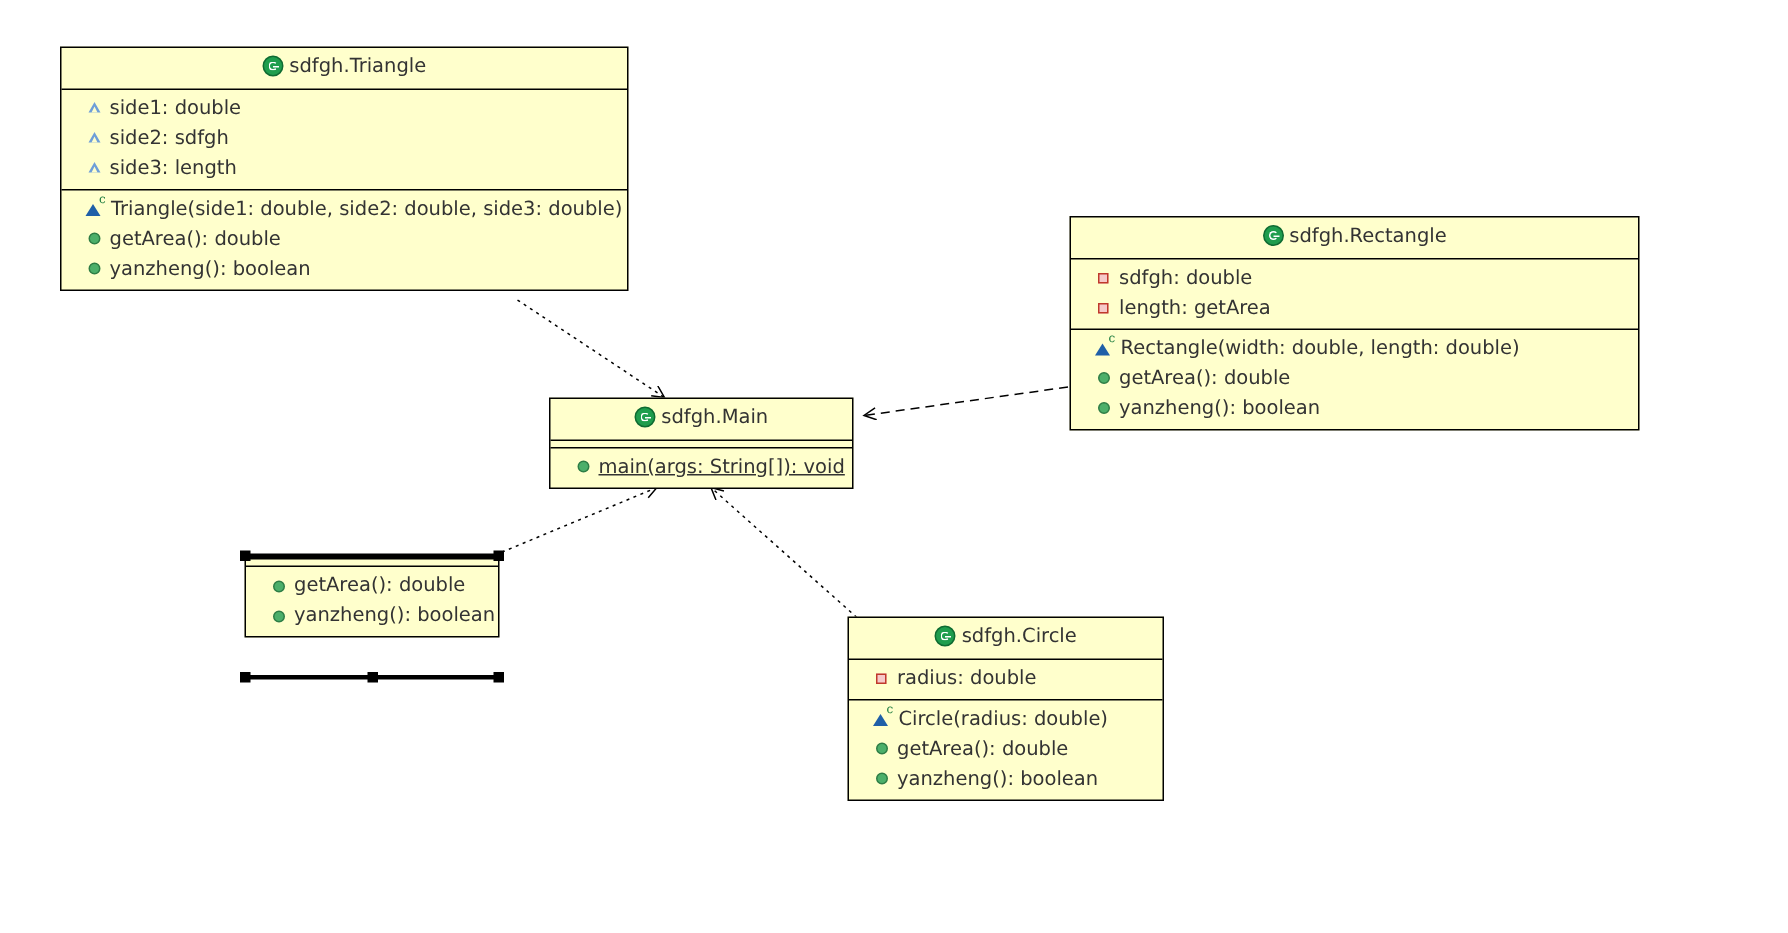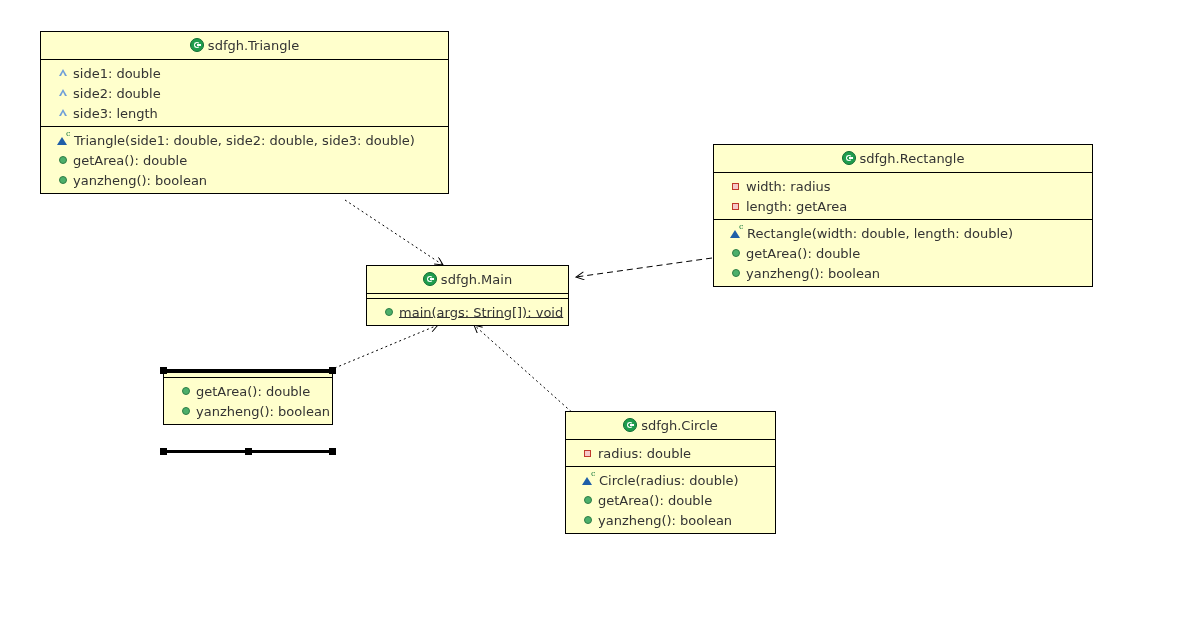--- a/index.html
+++ b/index.html
@@ -218,30 +218,30 @@
 
     <line x1="345" y1="200" x2="443" y2="265" stroke="#000000" stroke-width="1" stroke-dasharray="2,3" marker-end="url(#openArrow)"></line>
 
     <line x1="712" y1="258" x2="576" y2="277" stroke="#000000" stroke-width="1" stroke-dasharray="6,4" marker-end="url(#openArrow)"></line>
 
     <line x1="330" y1="370" x2="438" y2="325" stroke="#000000" stroke-width="1" stroke-dasharray="2,3" marker-end="url(#openArrow)"></line>
 
     <line x1="575" y1="415" x2="474" y2="325" stroke="#000000" stroke-width="1" stroke-dasharray="2,3" marker-end="url(#openArrow)"></line>
   </svg>
 
-  <div class="uml-class" style="left:40px; top:31px; width:409px;">
+  <div class="uml-class" style="left:40px; top:31px; width:379px;">
     <div class="uml-header">
       <span class="ico-class"></span><span class="cls-name">sdfgh.Triangle</span>
     </div>
     <div class="uml-compartment">
       <div class="uml-member">
         <span class="ico ico-field-prot"></span><span class="mtext">side1: double</span>
       </div>
       <div class="uml-member">
-        <span class="ico ico-field-prot"></span><span class="mtext">side2: double</span>
+        <span class="ico ico-field-prot"></span><span class="mtext">side2: sdfgh</span>
       </div>
       <div class="uml-member">
         <span class="ico ico-field-prot"></span><span class="mtext">side3: length</span>
       </div>
     </div>
     <div class="uml-compartment last">
       <div class="uml-member">
         <span class="ico ico-ctor"><span class="sup">c</span></span><span class="mtext">Triangle(side1: double, side2: double, side3: double)</span>
       </div>
       <div class="uml-member">
@@ -252,21 +252,21 @@
       </div>
     </div>
   </div>
 
   <div class="uml-class" style="left:713px; top:144px; width:380px;">
     <div class="uml-header">
       <span class="ico-class"></span><span class="cls-name">sdfgh.Rectangle</span>
     </div>
     <div class="uml-compartment">
       <div class="uml-member">
-        <span class="ico ico-field-priv"></span><span class="mtext">width: radius</span>
+        <span class="ico ico-field-priv"></span><span class="mtext">sdfgh: double</span>
       </div>
       <div class="uml-member">
         <span class="ico ico-field-priv"></span><span class="mtext">length: getArea</span>
       </div>
     </div>
     <div class="uml-compartment last">
       <div class="uml-member">
         <span class="ico ico-ctor"><span class="sup">c</span></span><span class="mtext">Rectangle(width: double, length: double)</span>
       </div>
       <div class="uml-member">

